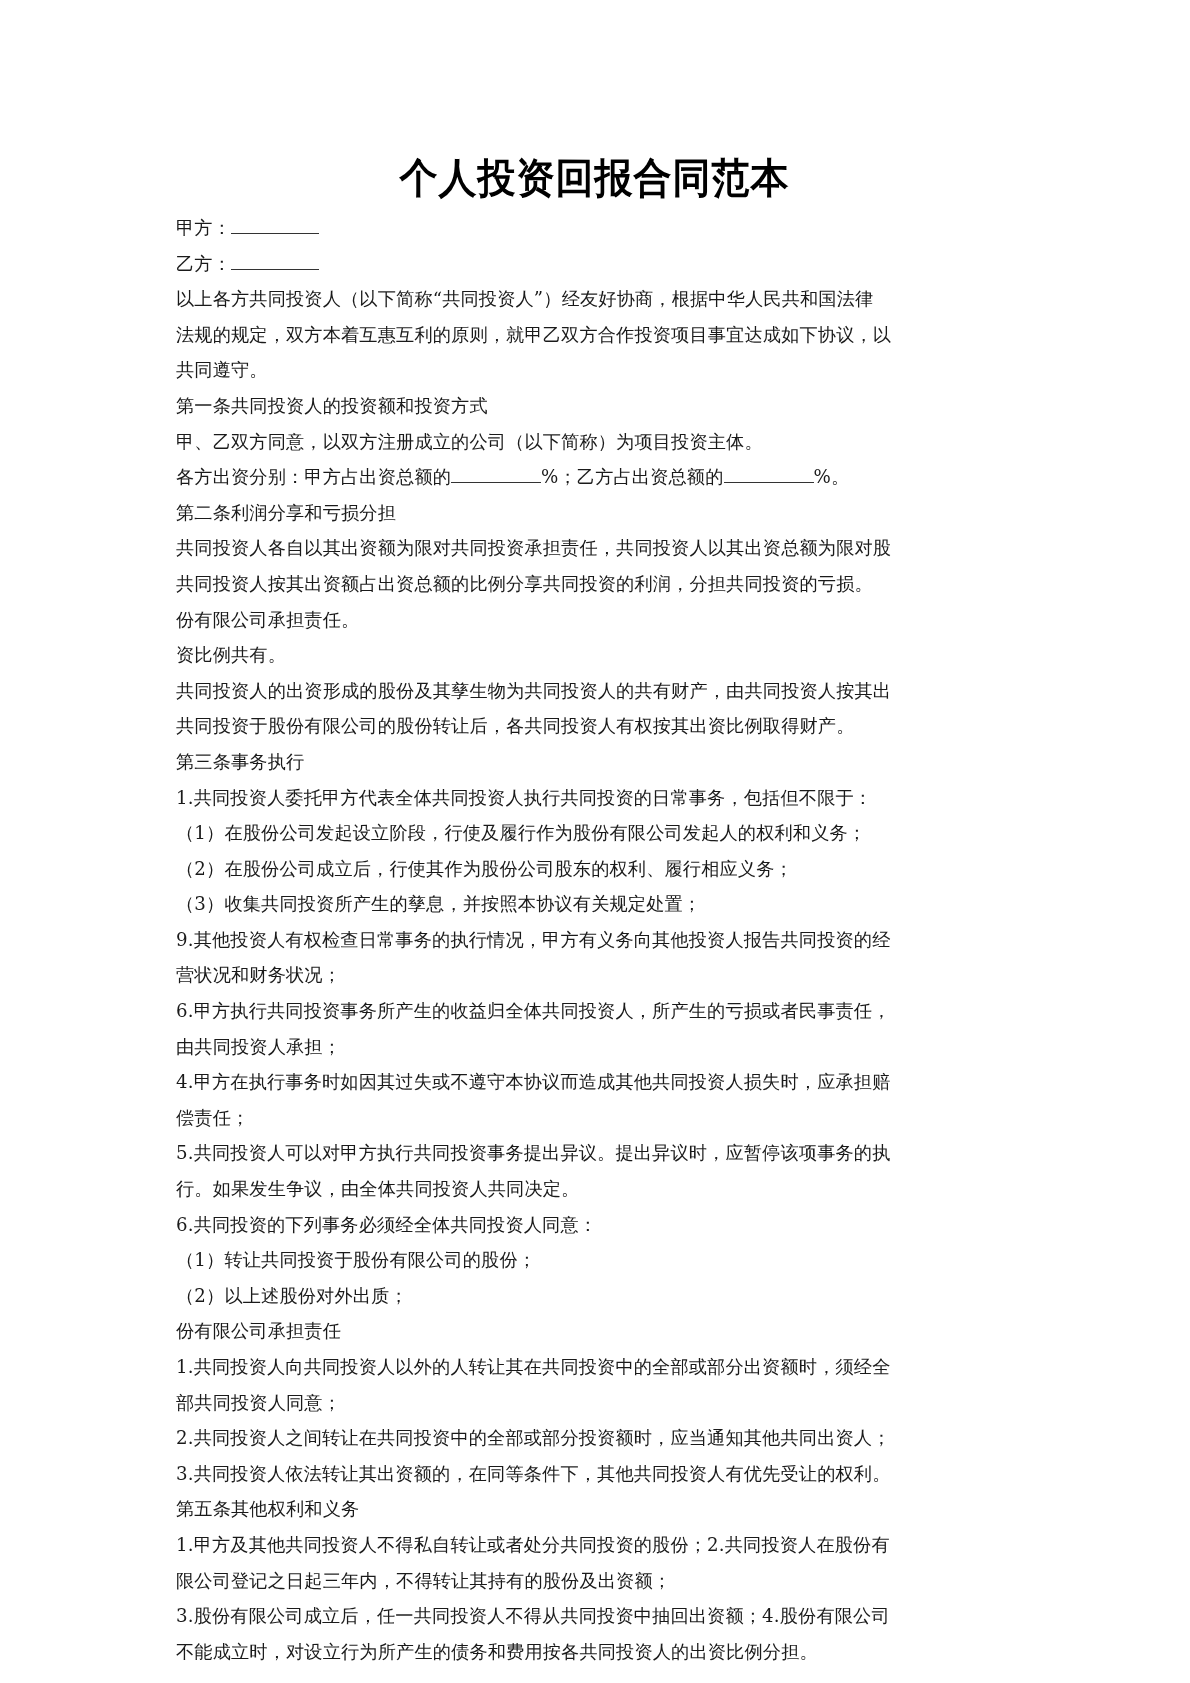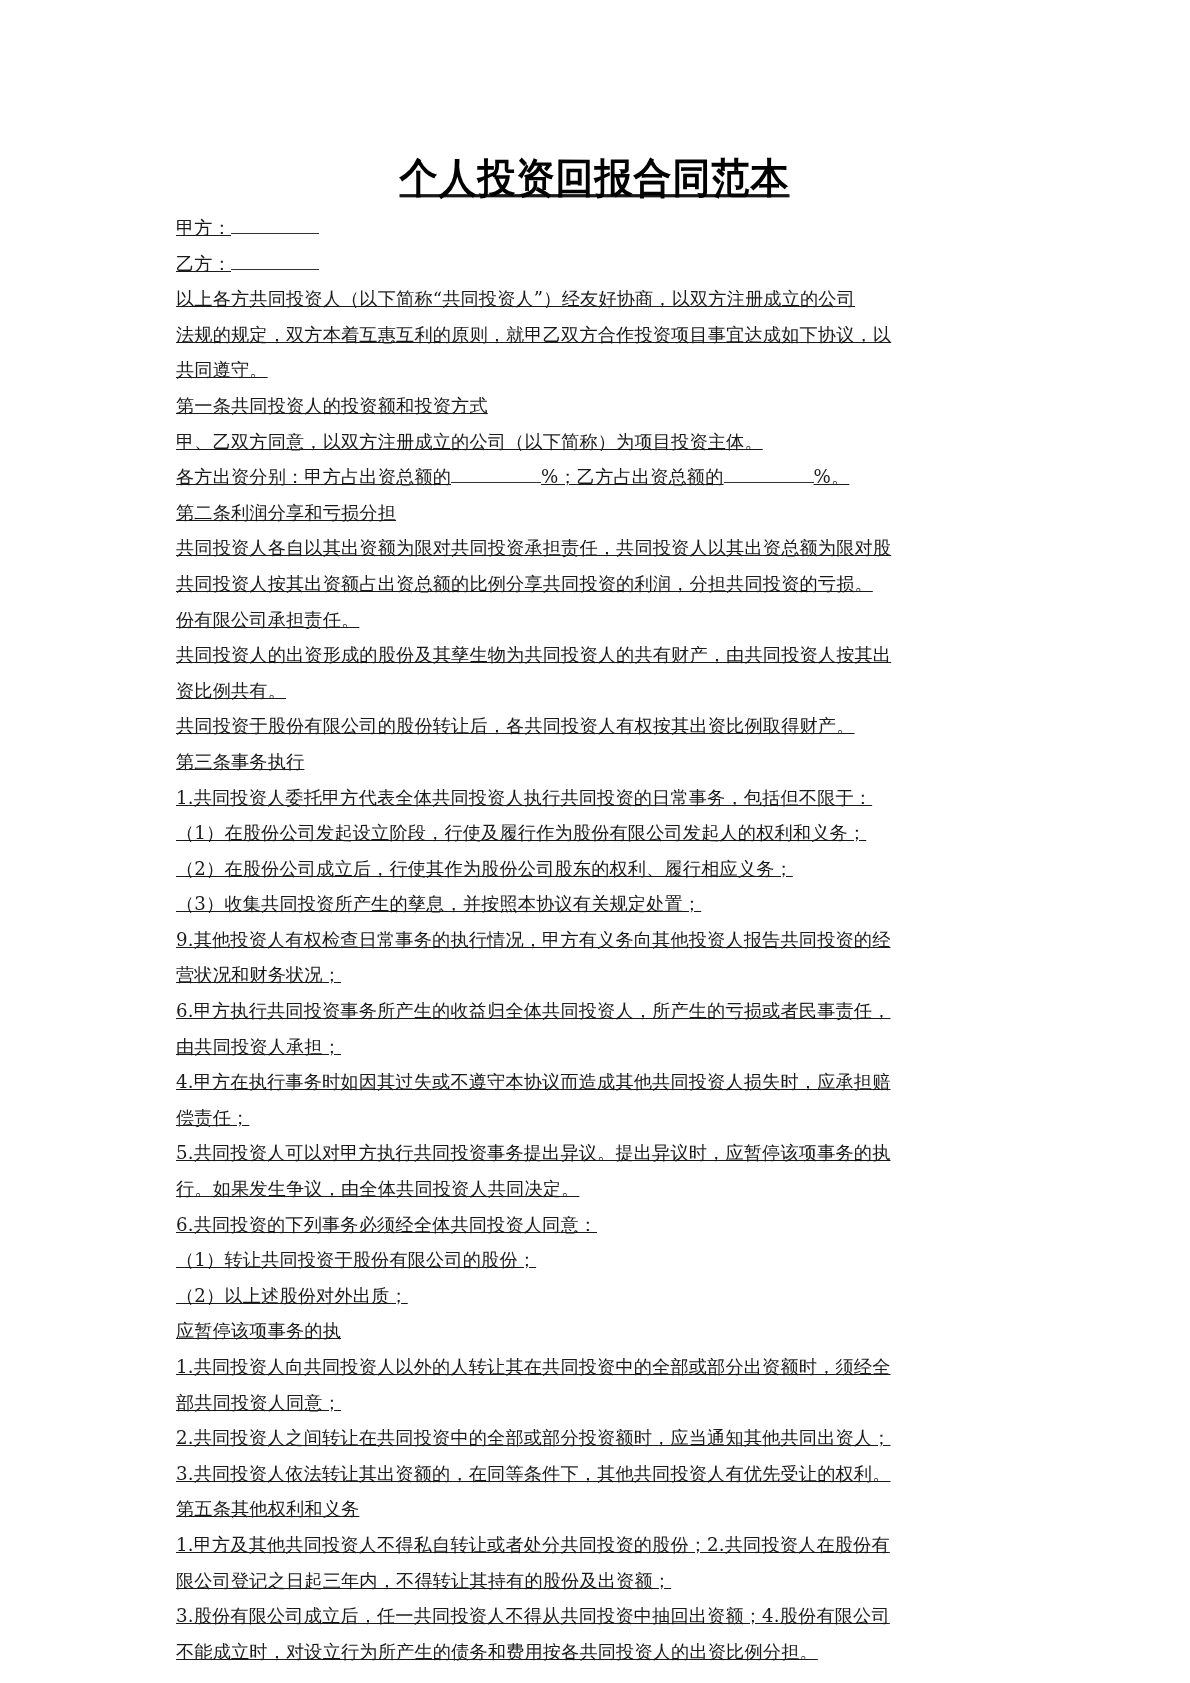--- a/index.html
+++ b/index.html
@@ -13,21 +13,20 @@
       position: relative;
       overflow: hidden;
       font-family: "DejaVu Serif", "Liberation Serif", serif;
       color: #1a1a1a;
     }
     .page {
       position: absolute;
       left: 172px;
       top: 150px;
       width: 845px;
-      text-decoration: underline;
     }
     .title {
       text-align: center;
       font-family: "DejaVu Sans", "Liberation Sans", sans-serif;
       font-weight: bold;
       font-size: 38px;
       line-height: 56px;
       height: 58px;
       letter-spacing: 1px;
       margin: 0 0 4px 0;
@@ -56,54 +55,54 @@
 <div class="page">
   <h1 class="title">个人投资回报合同范本</h1>
 
   <p class="line">
     <span>甲方：</span><span class="blank party"></span>
   </p>
   <p class="line">
     <span>乙方：</span><span class="blank party"></span>
   </p>
 
-  <p class="line">以上各方共同投资人（以下简称“共同投资人”）经友好协商，以双方注册成立的公司</p>
+  <p class="line">以上各方共同投资人（以下简称“共同投资人”）经友好协商，根据中华人民共和国法律</p>
   <p class="line">法规的规定，双方本着互惠互利的原则，就甲乙双方合作投资项目事宜达成如下协议，以</p>
   <p class="line">共同遵守。</p>
   <p class="line">第一条共同投资人的投资额和投资方式</p>
   <p class="line">甲、乙双方同意，以双方注册成立的公司（以下简称）为项目投资主体。</p>
 
   <p class="line">
     <span>各方出资分别：甲方占出资总额的</span><span class="blank pct"></span><span>%；乙方占出资总额的</span><span class="blank pct"></span><span>%。</span>
   </p>
 
   <p class="line">第二条利润分享和亏损分担</p>
   <p class="line">共同投资人各自以其出资额为限对共同投资承担责任，共同投资人以其出资总额为限对股</p>
   <p class="line">共同投资人按其出资额占出资总额的比例分享共同投资的利润，分担共同投资的亏损。</p>
   <p class="line">份有限公司承担责任。</p>
+  <p class="line">资比例共有。</p>
   <p class="line">共同投资人的出资形成的股份及其孳生物为共同投资人的共有财产，由共同投资人按其出</p>
-  <p class="line">资比例共有。</p>
   <p class="line">共同投资于股份有限公司的股份转让后，各共同投资人有权按其出资比例取得财产。</p>
   <p class="line">第三条事务执行</p>
   <p class="line">1.共同投资人委托甲方代表全体共同投资人执行共同投资的日常事务，包括但不限于：</p>
   <p class="line">（1）在股份公司发起设立阶段，行使及履行作为股份有限公司发起人的权利和义务；</p>
   <p class="line">（2）在股份公司成立后，行使其作为股份公司股东的权利、履行相应义务；</p>
   <p class="line">（3）收集共同投资所产生的孳息，并按照本协议有关规定处置；</p>
   <p class="line">9.其他投资人有权检查日常事务的执行情况，甲方有义务向其他投资人报告共同投资的经</p>
   <p class="line">营状况和财务状况；</p>
   <p class="line">6.甲方执行共同投资事务所产生的收益归全体共同投资人，所产生的亏损或者民事责任，</p>
   <p class="line">由共同投资人承担；</p>
   <p class="line">4.甲方在执行事务时如因其过失或不遵守本协议而造成其他共同投资人损失时，应承担赔</p>
   <p class="line">偿责任；</p>
   <p class="line">5.共同投资人可以对甲方执行共同投资事务提出异议。提出异议时，应暂停该项事务的执</p>
   <p class="line">行。如果发生争议，由全体共同投资人共同决定。</p>
   <p class="line">6.共同投资的下列事务必须经全体共同投资人同意：</p>
   <p class="line">（1）转让共同投资于股份有限公司的股份；</p>
   <p class="line">（2）以上述股份对外出质；</p>
-  <p class="line">应暂停该项事务的执</p>
+  <p class="line">份有限公司承担责任</p>
   <p class="line">1.共同投资人向共同投资人以外的人转让其在共同投资中的全部或部分出资额时，须经全</p>
   <p class="line">部共同投资人同意；</p>
   <p class="line">2.共同投资人之间转让在共同投资中的全部或部分投资额时，应当通知其他共同出资人；</p>
   <p class="line">3.共同投资人依法转让其出资额的，在同等条件下，其他共同投资人有优先受让的权利。</p>
   <p class="line">第五条其他权利和义务</p>
   <p class="line">1.甲方及其他共同投资人不得私自转让或者处分共同投资的股份；2.共同投资人在股份有</p>
   <p class="line">限公司登记之日起三年内，不得转让其持有的股份及出资额；</p>
   <p class="line">3.股份有限公司成立后，任一共同投资人不得从共同投资中抽回出资额；4.股份有限公司</p>
   <p class="line">不能成立时，对设立行为所产生的债务和费用按各共同投资人的出资比例分担。</p>
 </div>

